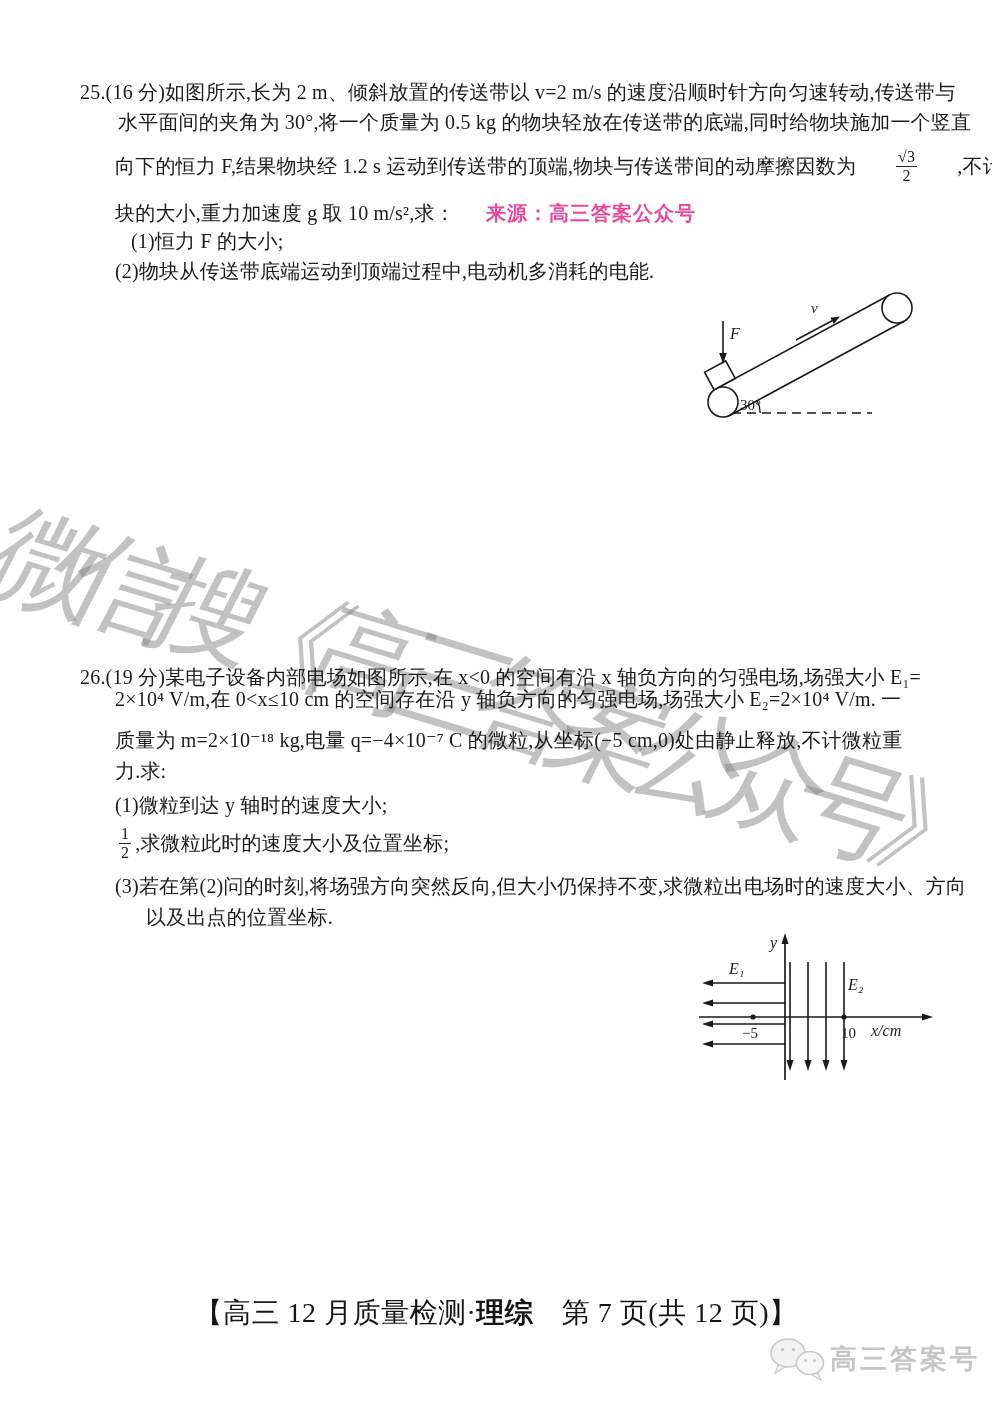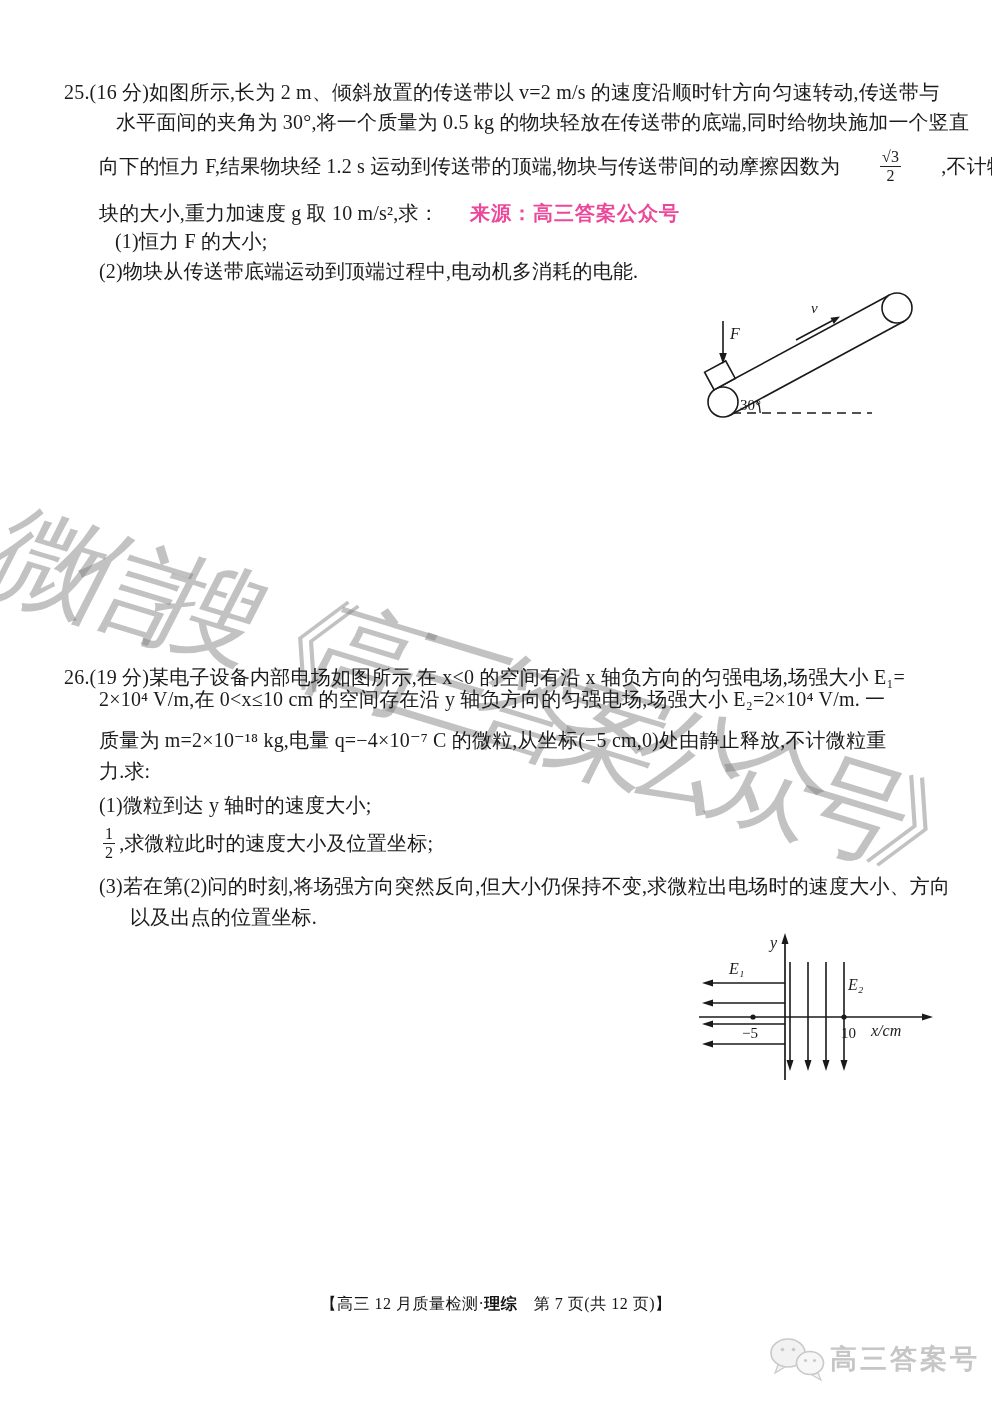--- a/index.html
+++ b/index.html
@@ -13,35 +13,36 @@
     color:#1b1b1b;
   }
   
   .line{
     position:absolute;
     white-space:nowrap;
     font-size:20px;
     letter-spacing:0.2px;
     color:#1b1b1b;
     z-index:2;
+    margin-left:16px;
   }
   .frac-line{display:flex;align-items:center;}
   .frac{
     display:inline-flex;flex-direction:column;align-items:center;
     font-size:16px;line-height:1.12;margin:0 4px;vertical-align:middle;
   }
   .frac .num{border-bottom:1.3px solid #222;padding:0 2px;}
   .frac .den{padding:0 2px;}
   .source-tag{
     font-family:"Liberation Sans","DejaVu Sans",sans-serif;
     font-weight:700;margin-left:26px;letter-spacing:1px;color:#ec4899;
   }
   
   .q25-l1{left:64px;top:79px;}
-  .q25-l2{left:116px;top:109px;font-family:Liberation Serif, serif;}
+  .q25-l2{left:102px;top:109px;font-family:Liberation Serif, serif;}
   .q25-l3{left:99px;top:142px;height:48px;gap:36px;}
   .q25-l4{left:99px;top:200px;}
   .q25-l5{left:115px;top:228px;}
   .q25-l6{left:99px;top:258px;}
   
   .q26-l1{left:64px;top:664px;font-family:Liberation Serif, serif;}
   .q26-l2{left:99px;top:686px;}
   .q26-l3{left:99px;top:727px;}
   .q26-l4{left:99px;top:758px;}
   .q26-l5{left:99px;top:792px;}
@@ -65,21 +66,21 @@
     white-space:nowrap;
     color:rgba(128,128,128,0.48);
     transform:rotate(17deg) skewX(-10deg);
     transform-origin:0 0;
     z-index:1;
     pointer-events:none;
   }
   
   .footer{
     position:absolute;left:0;top:1294px;width:100%;
-    text-align:center;font-size:16px;color:#151515;z-index:2;
+    text-align:center;font-size:28px;color:#151515;z-index:2;
     letter-spacing:0.5px;
   }
   .footer .subject{font-weight:700;}
   
   .brand{
     position:absolute;left:766px;top:1334px;
     display:flex;align-items:center;z-index:2;
   }
   .brand-text{
     font-family:"Liberation Sans","DejaVu Sans",sans-serif;

